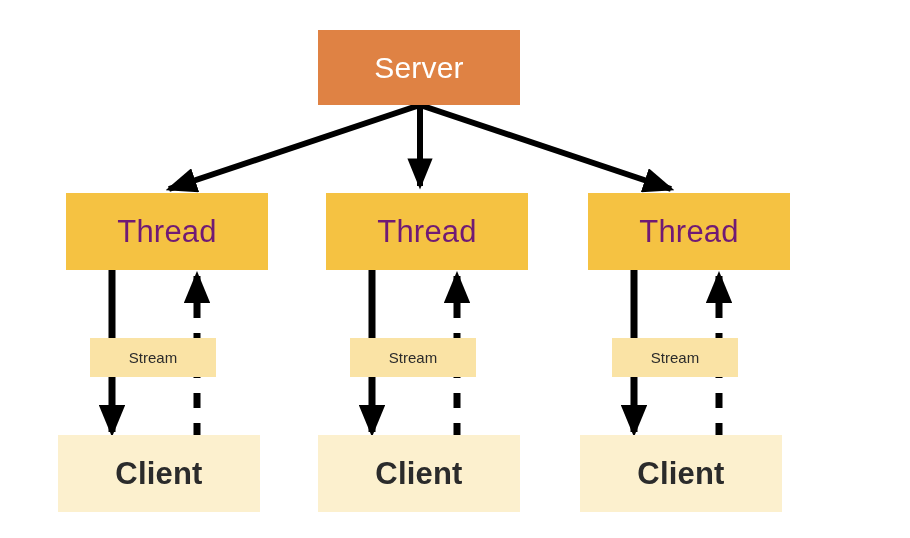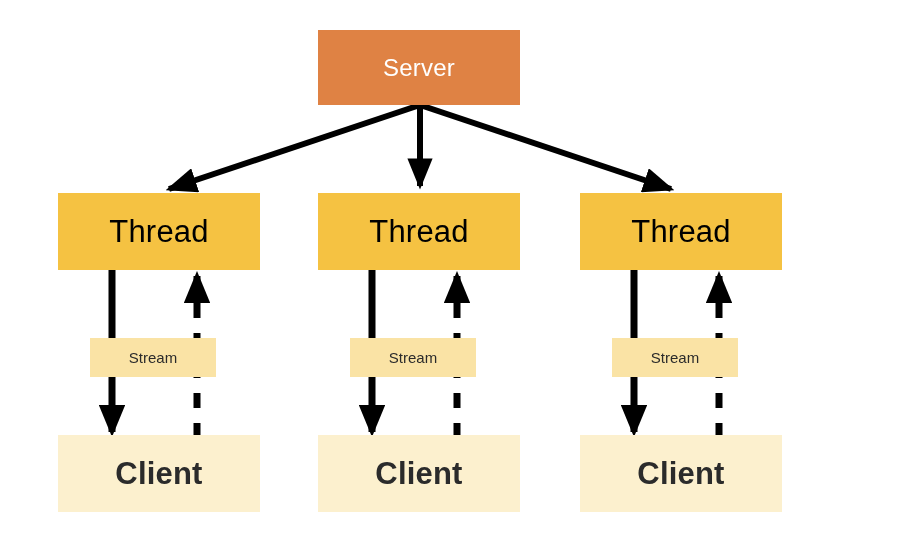--- a/index.html
+++ b/index.html
@@ -31,30 +31,31 @@
     position: absolute;
     display: flex;
     align-items: center;
     justify-content: center;
     box-sizing: border-box;
     line-height: 1;
   }
   .node-server {
     background: #df8244;
     color: #ffffff;
-    font-size: 24px;
+    font-size: 30px;
     font-weight: 400;
     letter-spacing: 0.2px;
   }
   .node-thread {
     background: #f5c242;
-    color: #000000;
+    color: #701a75;
     font-size: 31px;
     font-weight: 400;
     letter-spacing: 0.2px;
+    margin-left: 8px;
   }
   .node-stream {
     background: #fae3a5;
     color: #2b2b2b;
     font-size: 15px;
     font-weight: 400;
     z-index: 4;
   }
   .node-client {
     background: #fcf0ce;

